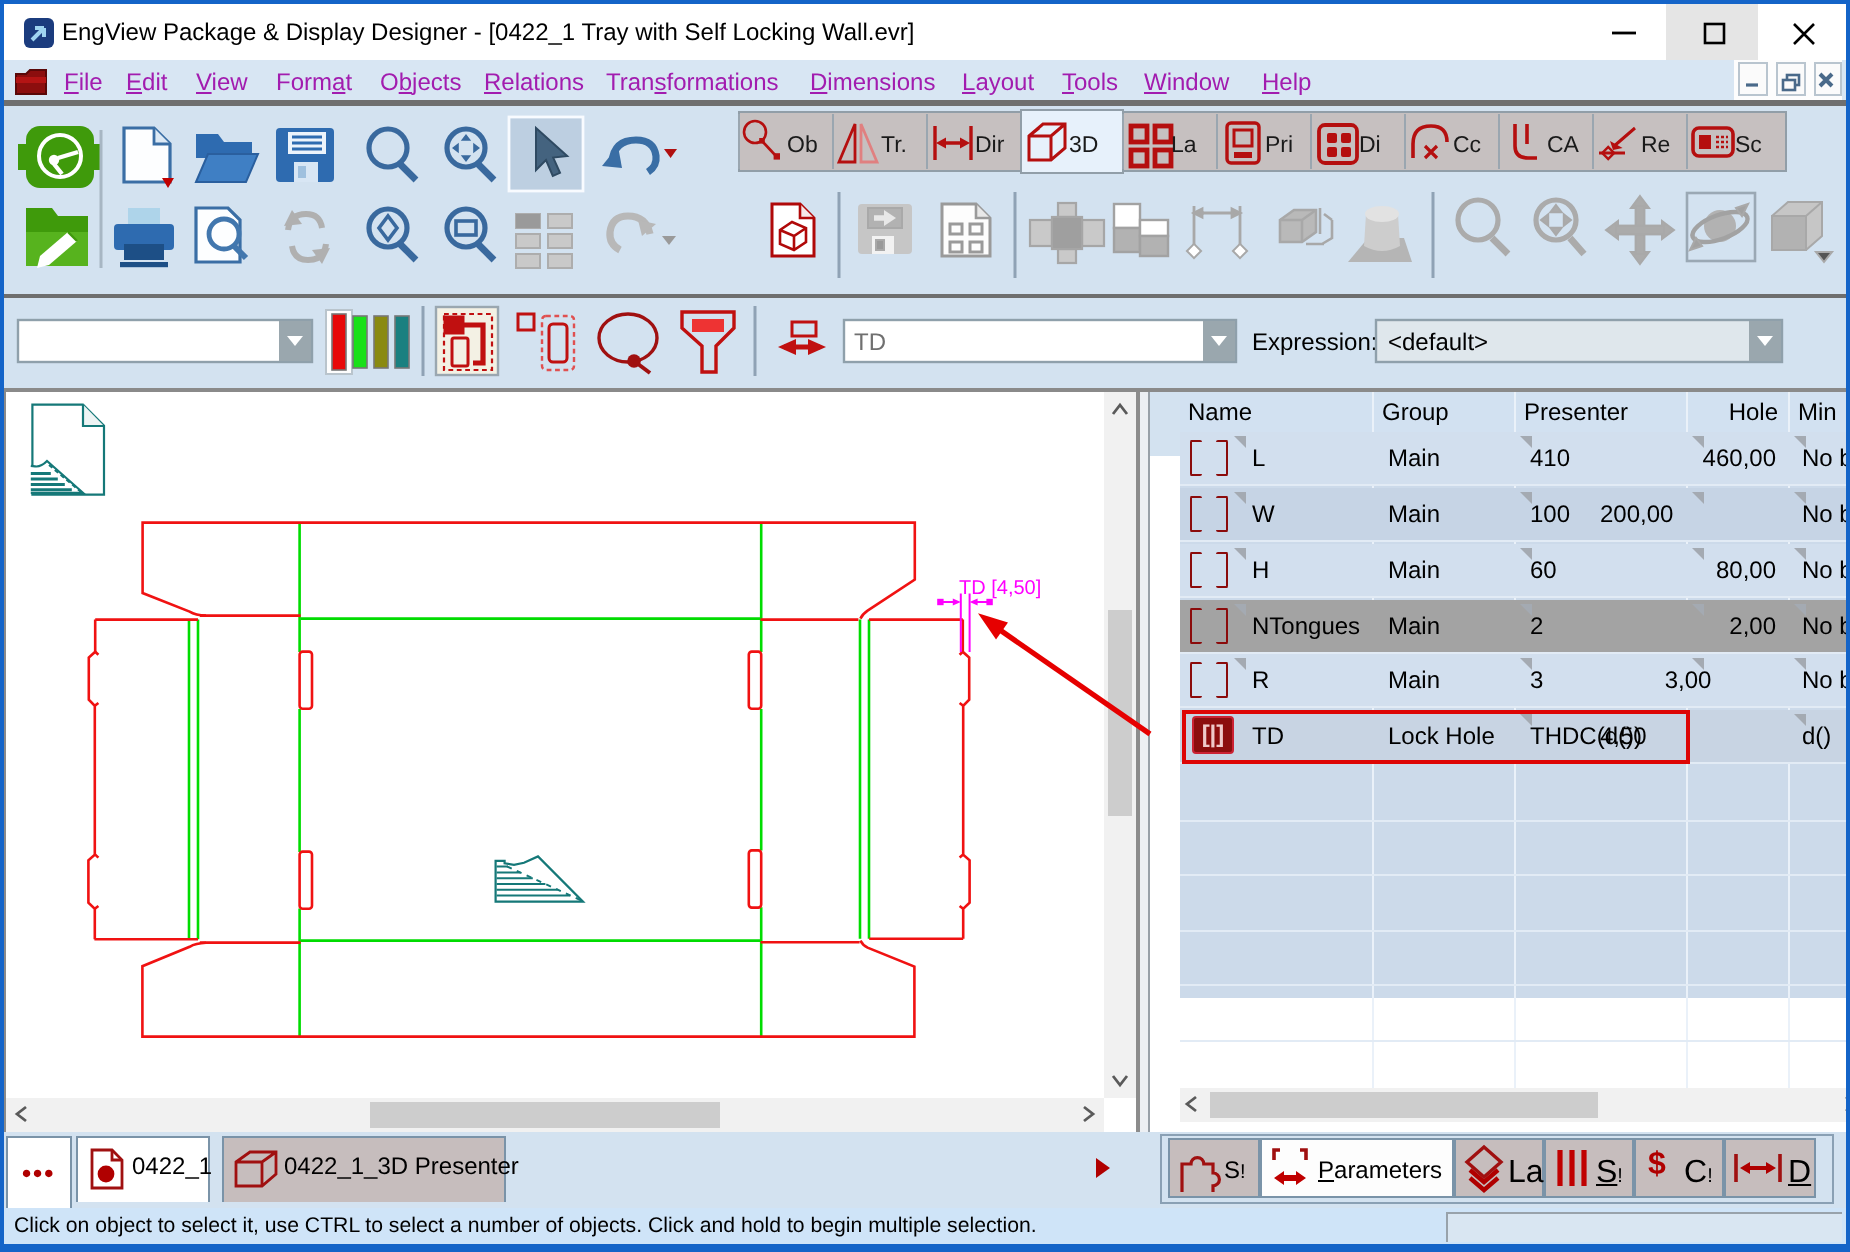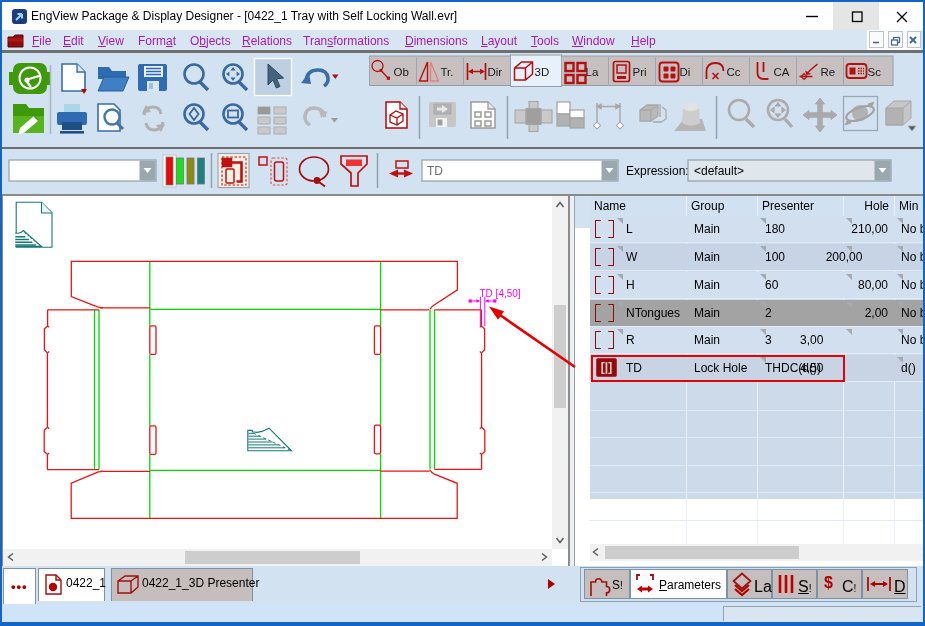--- a/index.html
+++ b/index.html
@@ -469,35 +469,35 @@
     .br:after{right:0;border-left:none}
     .tri{position:absolute;width:0;height:0;border-top:6px solid #a4aab2;border-left:6px solid transparent;top:2px}
     .ct{position:absolute;top:6px;white-space:nowrap}
   </style>
   <div class="prow" style="top:20px;background:#d2dfee">
     <span class="br"></span>
       <span class="tri" style="left:27px"></span>
     <span class="ct" style="left:36px">L</span>
       <span class="ct" style="left:104px">Main</span>
     <span class="tri" style="left:170px"></span>
-      <span class="ct" style="left:175px">180</span>
+      <span class="ct" style="left:175px">410</span>
     <span class="tri" style="left:256px"></span>
-      <span class="ct" style="left:210px;width:88px;text-align:right">210,00</span>
+      <span class="ct" style="left:210px;width:88px;text-align:right">460,00</span>
     <span class="tri" style="left:307px"></span>
       <span class="ct" style="left:311px">No bou</span>
   </div>
   <div class="prow" style="top:48px;background:#c6d4e5">
     <span class="br"></span>
       <span class="tri" style="left:27px"></span>
     <span class="ct" style="left:36px">W</span>
       <span class="ct" style="left:104px">Main</span>
     <span class="tri" style="left:170px"></span>
       <span class="ct" style="left:175px">100</span>
     <span class="tri" style="left:256px"></span>
-      <span class="ct" style="left:210px;width:88px;text-align:center">200,00</span>
+      <span class="ct" style="left:210px;width:88px;text-align:left">200,00</span>
     <span class="tri" style="left:307px"></span>
       <span class="ct" style="left:311px">No bou</span>
   </div>
   <div class="prow" style="top:76px;background:#d2dfee">
     <span class="br"></span>
       <span class="tri" style="left:27px"></span>
     <span class="ct" style="left:36px">H</span>
       <span class="ct" style="left:104px">Main</span>
     <span class="tri" style="left:170px"></span>
       <span class="ct" style="left:175px">60</span>
@@ -519,21 +519,21 @@
       <span class="ct" style="left:311px">No bou</span>
   </div>
   <div class="prow" style="top:131px;background:#d2dfee">
     <span class="br"></span>
       <span class="tri" style="left:27px"></span>
     <span class="ct" style="left:36px">R</span>
       <span class="ct" style="left:104px">Main</span>
     <span class="tri" style="left:170px"></span>
       <span class="ct" style="left:175px">3</span>
     <span class="tri" style="left:256px"></span>
-      <span class="ct" style="left:210px;width:88px;text-align:left">3,00</span>
+      <span class="ct" style="left:210px;width:88px;text-align:center">3,00</span>
     <span class="tri" style="left:307px"></span>
       <span class="ct" style="left:311px">No bou</span>
   </div>
   <div class="prow" style="top:159px;background:#c8d4e3">
     <span class="abs" style="left:6px;top:3px;width:21px;height:19px;background:#8c0d0d;border:1.5px solid #c23;border-radius:2px;color:#efc9c9;font-size:12px;font-weight:bold;text-align:center;line-height:17px">[|]</span>
     <span class="ct" style="left:36px">TD</span>
       <span class="ct" style="left:104px">Lock Hole</span>
     <span class="tri" style="left:170px"></span>
       <span class="ct" style="left:175px">THDC(d())</span>
     <span class="ct" style="left:210px;width:88px;">4,50</span>
@@ -608,17 +608,18 @@
     <span class="abs" style="left:840px;top:12px">C<span style="font-size:10px">!</span></span>
   <div class="rtab" style="left:860px;width:46px;background:#c6bdbd"></div>
   <svg class="abs" style="left:864px;top:9px" width="26" height="18">
       <path d="M2 2 V16 M24 2 V16" stroke="#a01010" stroke-width="1.8" fill="none"></path>
       <path d="M4 9 l5 -3 v2 h8 v-2 l5 3 l-5 3 v-2 h-8 v2 Z" fill="#b00000"></path>
     </svg>
     <span class="abs" style="left:892px;top:12px"><u>D</u></span>
 </div>
 <div class="abs" id="status">
     <div class="abs" style="left:721px;top:2px;width:198px;height:15px;background:#d9e6f2;border-top:1px solid #98a2ab;border-left:1px solid #98a2ab"></div>
+    <span class="txt">Click on object to select it, use CTRL to select a number of objects. Click and hold to begin multiple selection.</span>
   </div>
 <div class="abs" id="bTop"></div>
 <div class="abs" id="bLeft"></div>
 <div class="abs" id="bRight"></div>
 <div class="abs" id="bBottom"></div>
 
 </body></html>

